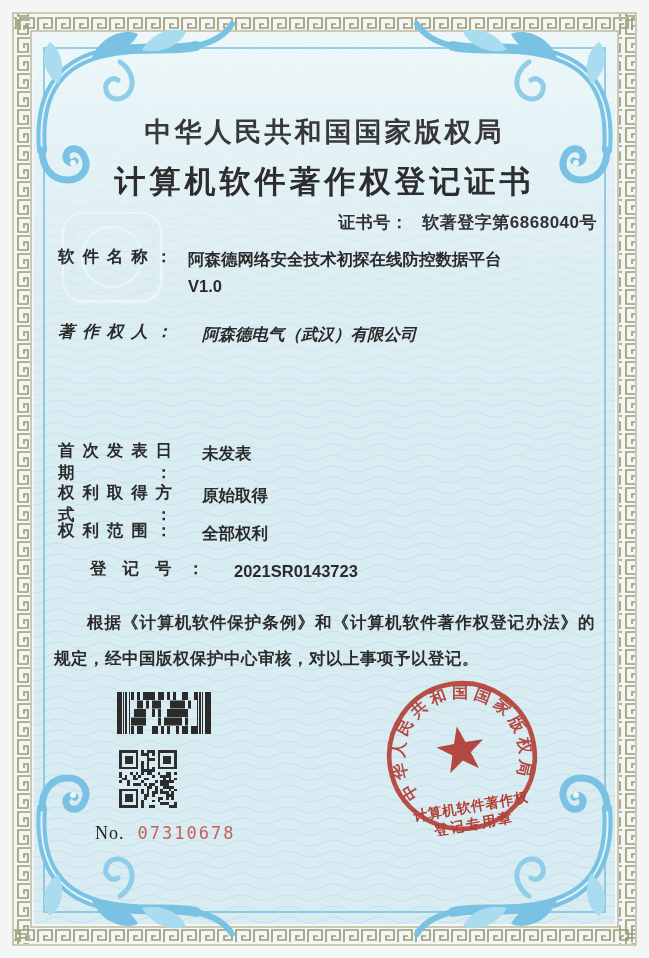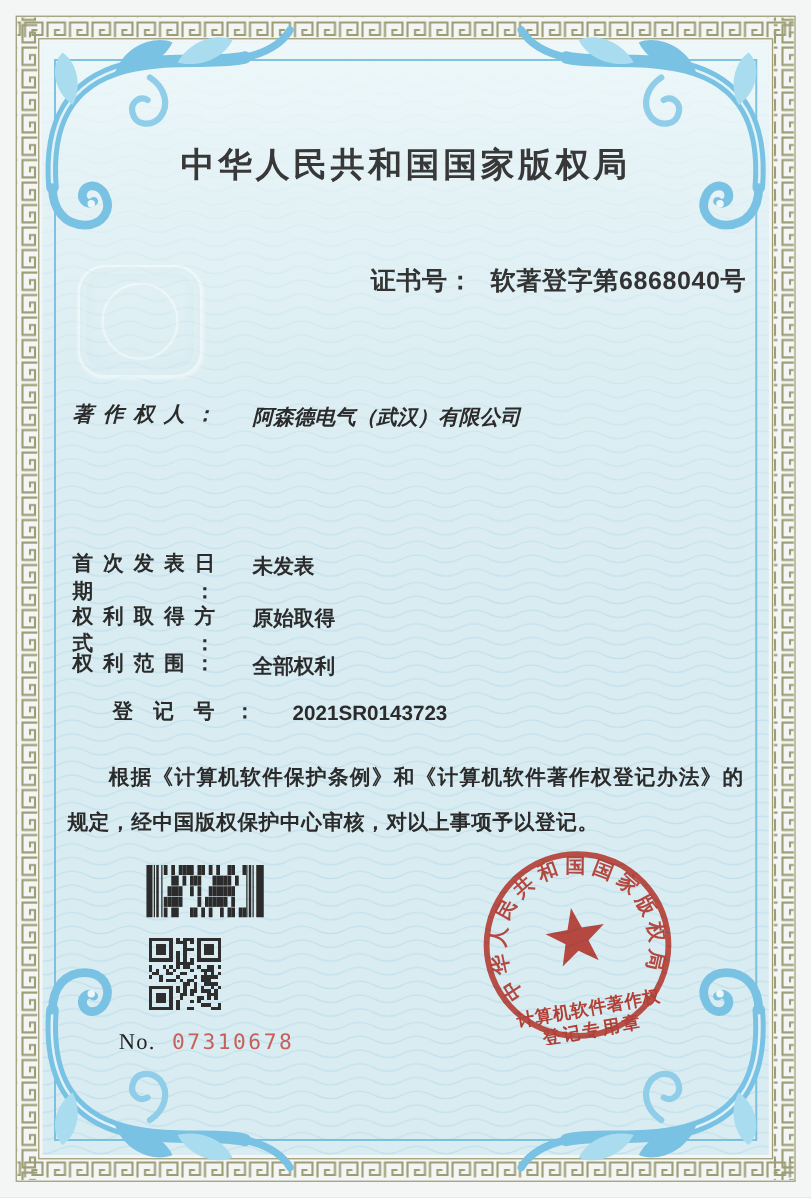--- a/index.html
+++ b/index.html
@@ -16,21 +16,21 @@
     left:0;top:114px;width:100%;text-align:center;
     font-family:"Liberation Serif","DejaVu Serif",serif;
     font-size:27px;font-weight:700;letter-spacing:3px;color:#383838;
   }
   .main-title{
     left:0;top:161px;width:100%;text-align:center;
     font-family:"Liberation Serif","DejaVu Serif",serif;
     font-size:31px;font-weight:700;letter-spacing:4px;color:#2d2d2d;
   }
   .cert-no-line{
-    top:211px;right:52px;font-size:20px;font-weight:700;color:#333;
+    top:211px;right:52px;font-size:17px;font-weight:700;color:#333;
     letter-spacing:.5px;
   }
   .cert-no-line .gap{display:inline-block;width:14px;}
 
   .field{position:absolute;left:58px;font-size:16.5px;font-weight:700;color:#2b2b2b;}
   .field-label{
     display:inline-block;width:114px;
     text-align:justify;text-align-last:justify;
     vertical-align:top;white-space:normal;
   }
@@ -126,24 +126,30 @@
     <use href="#cflour" transform="translate(649,0) scale(-1,1)"></use>
     <use href="#cflour" transform="translate(0,958) scale(1,-1)"></use>
     <use href="#cflour" transform="translate(649,958) scale(-1,-1)"></use>
   </svg>
 
   <div class="abs emboss">
     <div class="emboss-inner"></div>
   </div>
 
   <div class="abs authority-title">中华人民共和国国家版权局</div>
+  <div class="abs main-title">计算机软件著作权登记证书</div>
   <div class="abs cert-no-line">
     <span>证书号：</span><span class="gap"></span><span>软著登字第6868040号</span>
   </div>
 
+  <div class="field f-name">
+    <span class="field-label">软件名称：</span>
+    <span class="field-value" style="left:130px;">阿森德网络安全技术初探在线防控数据平台
+V1.0</span>
+  </div>
   <div class="field f-owner">
     <span class="field-label">著作权人：</span>
     <span class="field-value">阿森德电气（武汉）有限公司</span>
   </div>
   <div class="field f-pub">
     <span class="field-label">首次发表日期：</span>
     <span class="field-value">未发表</span>
   </div>
   <div class="field f-acq">
     <span class="field-label">权利取得方式：</span>

